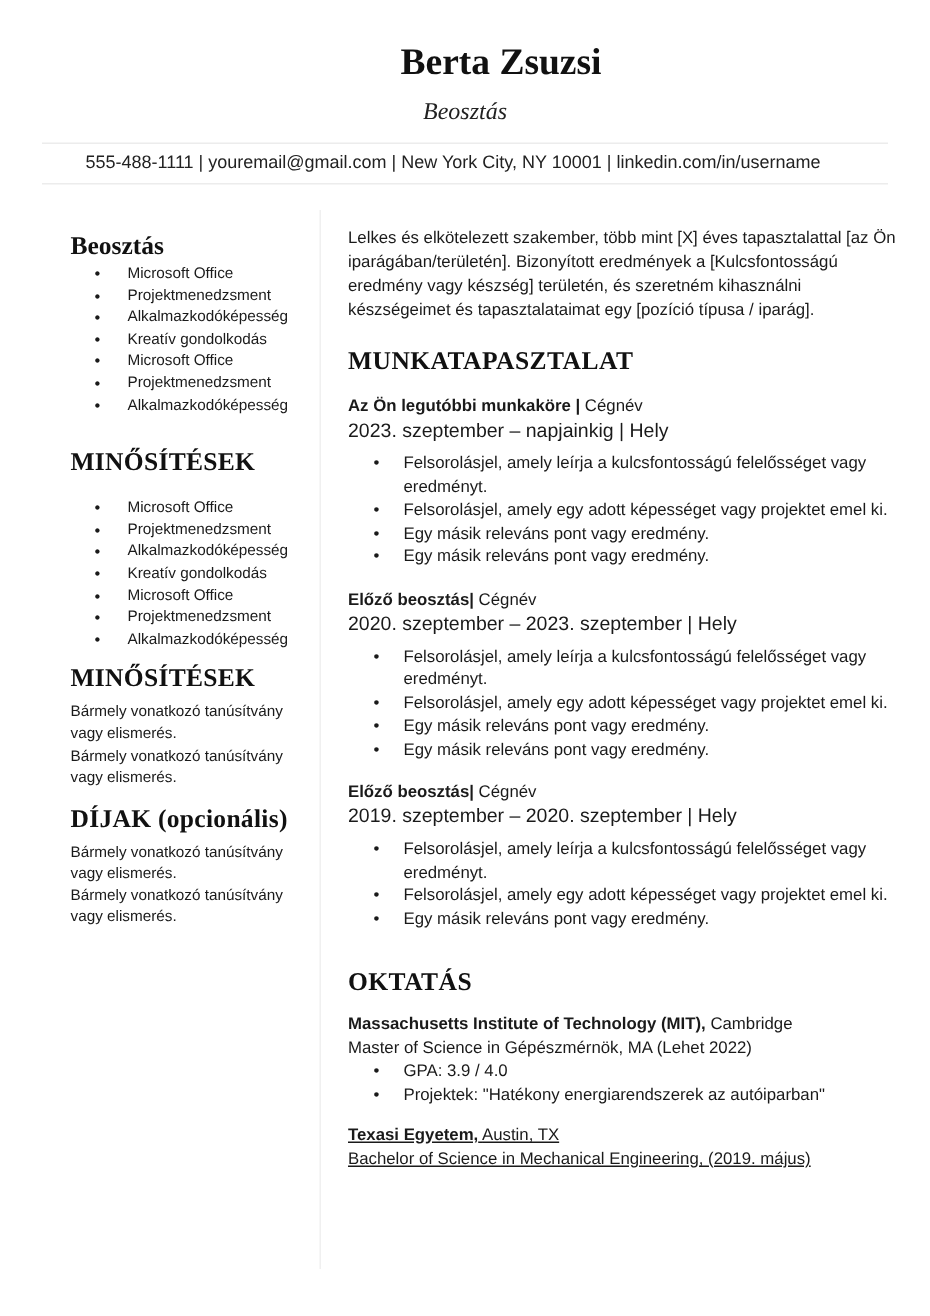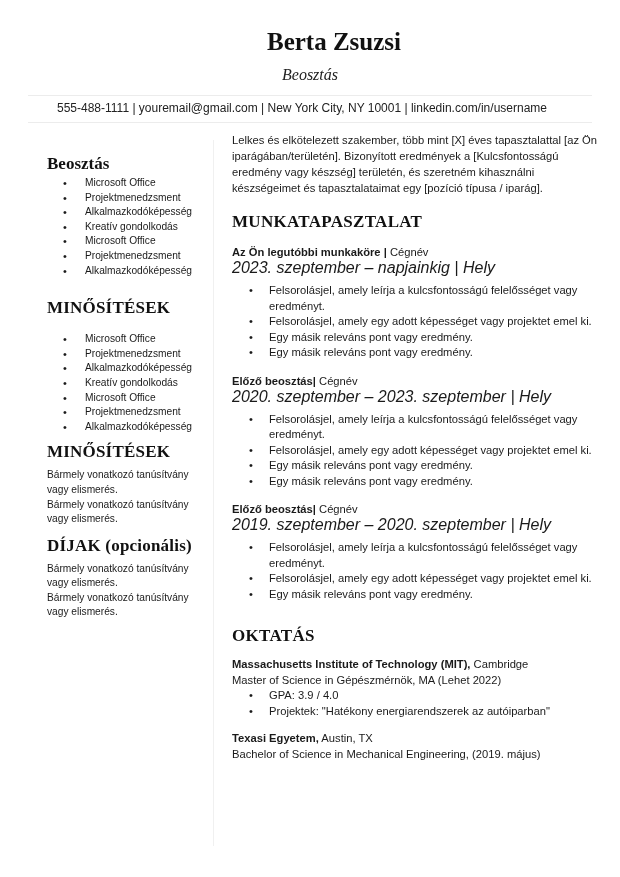--- a/index.html
+++ b/index.html
@@ -18,26 +18,26 @@
 
   .left { position: absolute; left: 47px; top: 154px; width: 160px; }
   .lh { font-family: "Liberation Serif", serif; font-weight: bold; color: #111; }
   .lh.skills { font-size: 17px; margin-bottom: 2px; }
   .lh.big { font-size: 17px; letter-spacing: 0.2px; }
   .sidelist { list-style: none; font-size: 10.2px; line-height: 14.6px; }
   .sidelist li { position: relative; padding-left: 38px; white-space: nowrap; }
   .sidelist li::before { content: "\2022"; position: absolute; left: 16px; top: 0; font-size: 11px; }
   .sidetext { font-size: 10.2px; line-height: 14.6px; }
 
-  .right { position: absolute; left: 232px; top: 132px; width: 370px; }
+  .right { position: absolute; left: 232px; top: 151px; width: 370px; }
   .summary { font-size: 11.2px; line-height: 16px; }
   .rh { font-family: "Liberation Serif", serif; font-weight: bold; font-size: 17px; color: #111; letter-spacing: 0.3px; }
   .jobtitle { font-size: 11.2px; line-height: 16px; }
   .jobtitle b { font-weight: bold; }
-  .jobdate { font-size: 16px; line-height: 16px; font-style: italic; }
+  .jobdate { font-size: 13px; line-height: 16px; }
   .blist { list-style: none; font-size: 11.2px; line-height: 15.5px; }
   .blist li { position: relative; padding-left: 37px; }
   .blist li::before { content: "\2022"; position: absolute; left: 17px; top: 0; }
   .edu { font-size: 11.2px; line-height: 16px; }
 </style>
 </head>
 <body>
 
 <div>
   <div class="name">Berta Zsuzsi</div>
@@ -123,19 +123,19 @@
     <div class="rh" style="margin-top:24px">OKTATÁS</div>
     <div id="schools">
         <div class="edu" style="margin-top: 10px;">
           <div><b>Massachusetts Institute of Technology (MIT),</b> <span>Cambridge</span></div>
           <div>Master of Science in Gépészmérnök, MA (Lehet 2022)</div>
           <ul class="blist">
             <li>GPA: 3.9 / 4.0</li>
             <li>Projektek: "Hatékony energiarendszerek az autóiparban"</li>
           </ul>
         </div>
-        <div class="edu" style="margin-top: 11px;">
+        <div class="edu" style="margin-top: 11px; text-decoration: underline;">
           <div><b>Texasi Egyetem,</b> <span>Austin, TX</span></div>
           <div>Bachelor of Science in Mechanical Engineering, (2019. május)</div>
         </div>
       </div>
   </div>
 </div>
 
 </body></html>

